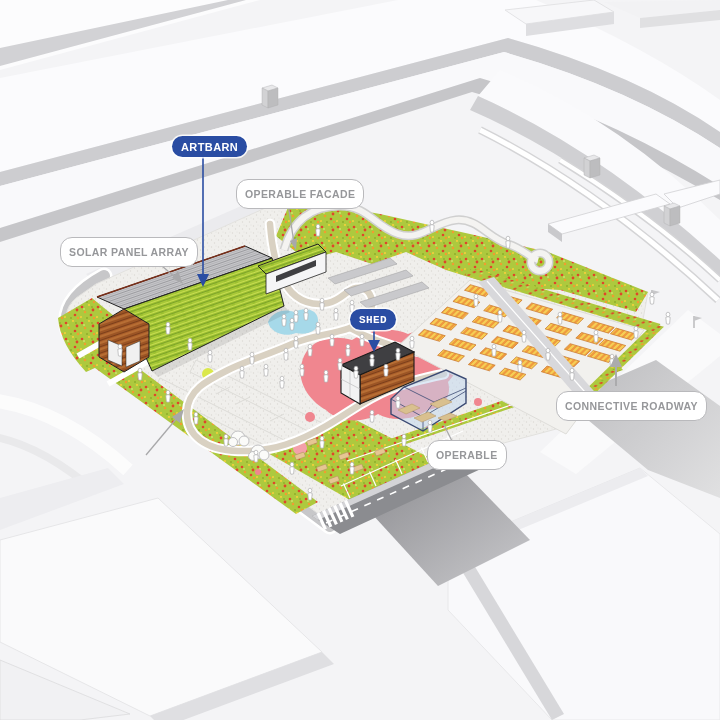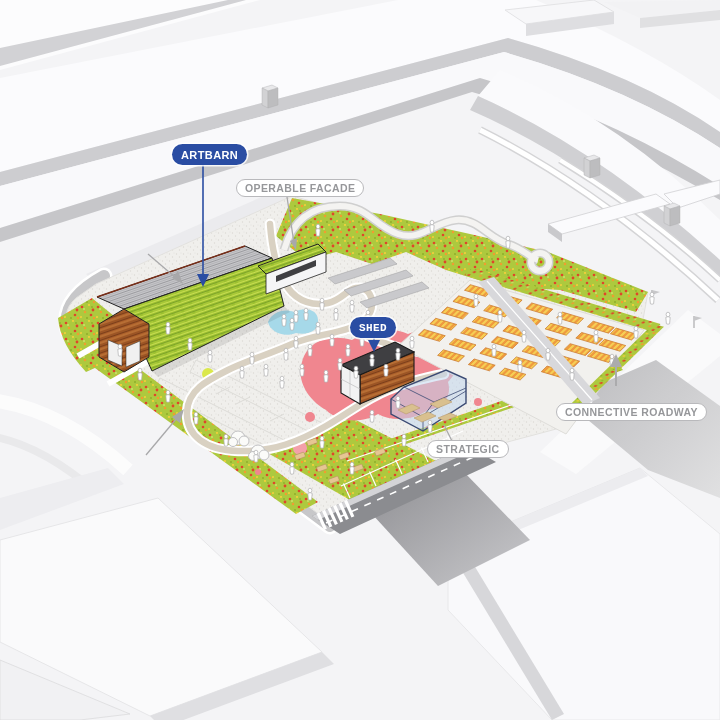--- a/index.html
+++ b/index.html
@@ -3,23 +3,23 @@
 <meta charset="utf-8">
 <style>
   html,body{margin:0;padding:0;background:#e9e9eb;}
   .stage{position:relative;width:720px;height:720px;background:#f4f4f6;overflow:hidden;
          font-family:"Liberation Sans",sans-serif;}
   .stage svg{position:absolute;left:0;top:0;}
   .lbl{position:absolute;z-index:3;display:flex;align-items:center;justify-content:center;
        white-space:nowrap;border-radius:12px;font-weight:700;letter-spacing:.4px;
        box-sizing:border-box;}
   .lbl.secondary{background:#ffffff;border:1.5px solid #b9b9bc;color:#96979a;
-       font-size:10.5px;height:17px;padding:8px 8px;}
+       font-size:10.5px;height:17px;padding:14px 8px;}
   .lbl.primary{background:#2a4da3;color:#ffffff;font-size:11px;height:21px;
-       padding:0 9px;border-radius:11px;box-shadow:0 0 0 1.5px rgba(255,255,255,.85);margin-top:8px;}
+       padding:0 9px;border-radius:11px;box-shadow:0 0 0 1.5px rgba(255,255,255,.85);}
 </style>
 </head>
 <body>
 
 <div class="stage">
 <svg width="720" height="720" viewBox="0 0 720 720">
   <defs>
     <pattern id="meadow" width="16" height="16" patternUnits="userSpaceOnUse">
       <rect width="16" height="16" fill="#adc93e"></rect>
       <circle cx="2" cy="3" r="1.3" fill="#e0452a"></circle>
@@ -393,16 +393,17 @@
     <path d="M146,455 L177,418" stroke="#a8a8aa" stroke-width="1.3"></path>
     <polygon points="172,417 180,423 184,409" fill="#a8a8aa"></polygon>
     <path d="M452,441 L444,425" stroke="#a8a8aa" stroke-width="1.3"></path>
     <path d="M616,386 V365" stroke="#ababad" stroke-width="2"></path>
     <polygon points="610,367 622,367 616,354" fill="#ababad"></polygon>
   </g>
 </svg>
 
 <div class="lbl primary" style="left:172px;top:136px;">ARTBARN</div>
 <div class="lbl secondary" style="left:236px;top:179px;">OPERABLE FACADE</div>
+<div class="lbl secondary" style="left:60px;top:237px;">SOLAR PANEL ARRAY</div>
 <div class="lbl primary" style="left:350px;top:309px;font-family:Liberation Mono, monospace;">SHED</div>
-<div class="lbl secondary" style="left:556px;top:403px;">CONNECTIVE ROADWAY</div>
-<div class="lbl secondary" style="left:427px;top:440px;">STRATEGIC</div>
+<div class="lbl secondary" style="left:556px;top:391px;">CONNECTIVE ROADWAY</div>
+<div class="lbl secondary" style="left:427px;top:440px;">OPERABLE</div>
 </div>
 
 </body></html>

